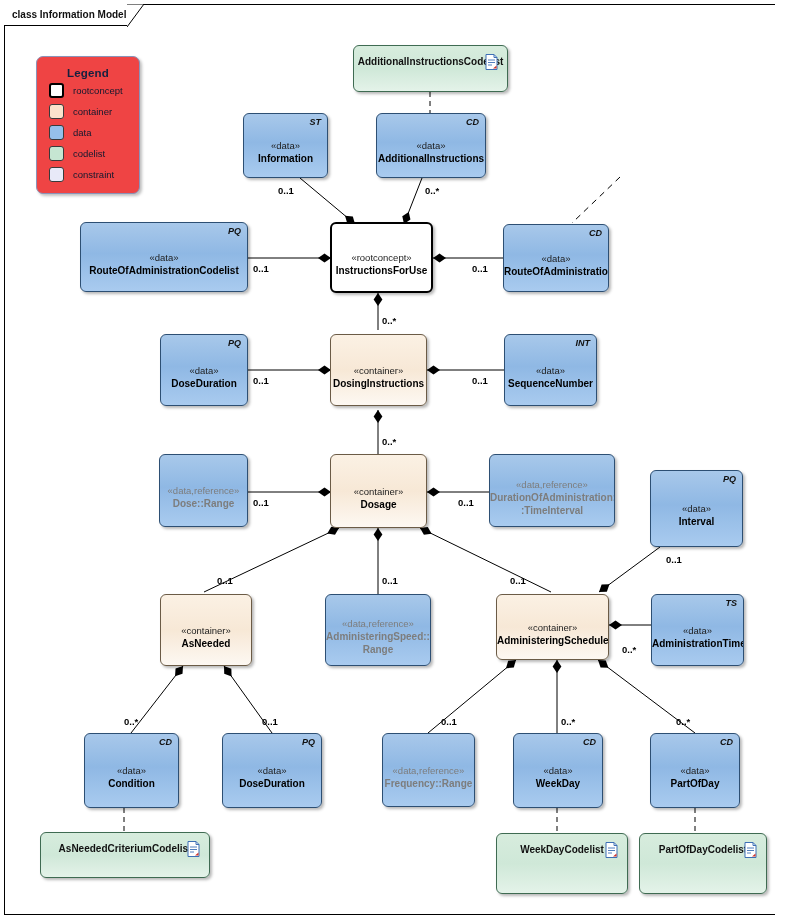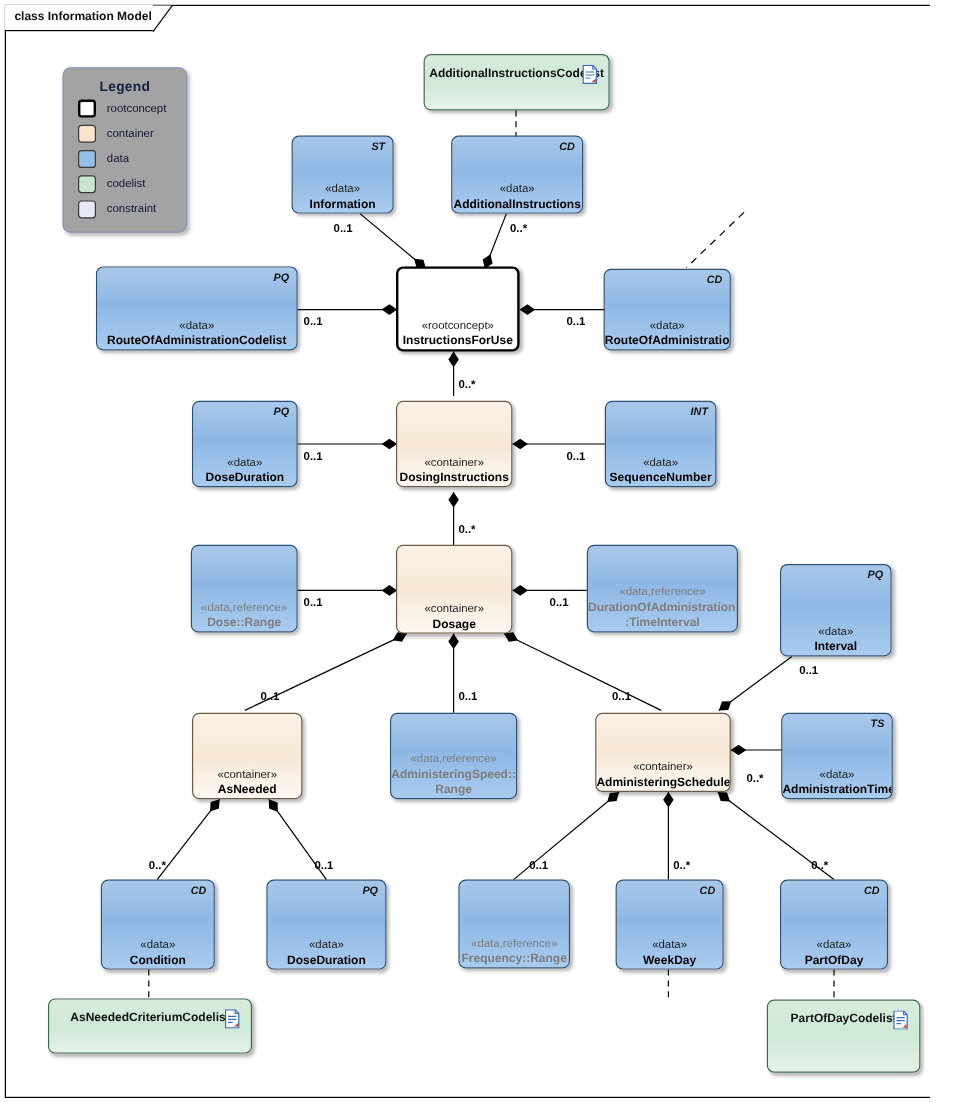--- a/index.html
+++ b/index.html
@@ -45,21 +45,21 @@
 
   
   .node{
     position:absolute;
     box-sizing:border-box;
     border:1px solid #2b2b2b;
     border-radius:6px;
     display:flex;
     flex-direction:column;
     align-items:center;
-    justify-content:flex-end;
+    justify-content:center;
     box-shadow:2px 2px 3px rgba(0,0,0,0.28);
     overflow:hidden;
   }
   .node .stereo{
     font-size:9.5px;color:#1c1c1c;line-height:12px;
     margin-top:0;text-align:center;white-space:nowrap;
   }
   .node .nm{
     font-size:10px;font-weight:bold;color:#000;line-height:13px;
     text-align:center;
@@ -119,26 +119,25 @@
     position:absolute;
     font-size:9.5px;font-weight:bold;color:#000;
     white-space:nowrap;
     line-height:10px;
   }
 
   
   #legend{
     position:absolute;left:36px;top:56px;
     width:104px;height:138px;
-    background:#a3a3a3;
+    background:#ef4444;
     border:1px solid #8a93b8;
     border-radius:7px;
     box-shadow:2px 2px 3px rgba(0,0,0,0.25);
     box-sizing:border-box;
-    margin-left:16px;
   }
   #legend .lg-title{
     text-align:center;
     font-size:11.5px;font-weight:bold;color:#14203f;
     margin-top:10px;
     letter-spacing:.2px;
   }
   #legend .lg-row{
     display:flex;align-items:center;
     margin:2px 0 0 12px;
@@ -433,20 +432,31 @@
     <svg class="doc-icon" viewBox="0 0 13 16">
       <path d="M1,0.5 L9,0.5 L12,3.5 L12,15.5 L1,15.5 Z" fill="#fff" stroke="#3d6fb5" stroke-width="1"></path>
       <path d="M9,0.5 L9,3.5 L12,3.5" fill="none" stroke="#3d6fb5" stroke-width="1"></path>
       <line x1="3" y1="6" x2="10" y2="6" stroke="#3d6fb5" stroke-width="0.9"></line>
       <line x1="3" y1="8.5" x2="10" y2="8.5" stroke="#3d6fb5" stroke-width="0.9"></line>
       <line x1="3" y1="11" x2="7" y2="11" stroke="#3d6fb5" stroke-width="0.9"></line>
       <path d="M8,14.5 L11.5,14.5 L11.5,11.5 Z" fill="#d0342c"></path>
     </svg>
   </div>
 
+  <div class="node n-codelist" style="left:496px;top:833px;width:132px;height:61px;">
+    <span class="cl-label">WeekDayCodelist</span>
+    <svg class="doc-icon" viewBox="0 0 13 16">
+      <path d="M1,0.5 L9,0.5 L12,3.5 L12,15.5 L1,15.5 Z" fill="#fff" stroke="#3d6fb5" stroke-width="1"></path>
+      <path d="M9,0.5 L9,3.5 L12,3.5" fill="none" stroke="#3d6fb5" stroke-width="1"></path>
+      <line x1="3" y1="6" x2="10" y2="6" stroke="#3d6fb5" stroke-width="0.9"></line>
+      <line x1="3" y1="8.5" x2="10" y2="8.5" stroke="#3d6fb5" stroke-width="0.9"></line>
+      <line x1="3" y1="11" x2="7" y2="11" stroke="#3d6fb5" stroke-width="0.9"></line>
+      <path d="M8,14.5 L11.5,14.5 L11.5,11.5 Z" fill="#d0342c"></path>
+    </svg>
+  </div>
 
   <div class="node n-codelist" style="left:639px;top:833px;width:128px;height:61px;">
     <span class="cl-label">PartOfDayCodelist</span>
     <svg class="doc-icon" viewBox="0 0 13 16">
       <path d="M1,0.5 L9,0.5 L12,3.5 L12,15.5 L1,15.5 Z" fill="#fff" stroke="#3d6fb5" stroke-width="1"></path>
       <path d="M9,0.5 L9,3.5 L12,3.5" fill="none" stroke="#3d6fb5" stroke-width="1"></path>
       <line x1="3" y1="6" x2="10" y2="6" stroke="#3d6fb5" stroke-width="0.9"></line>
       <line x1="3" y1="8.5" x2="10" y2="8.5" stroke="#3d6fb5" stroke-width="0.9"></line>
       <line x1="3" y1="11" x2="7" y2="11" stroke="#3d6fb5" stroke-width="0.9"></line>
       <path d="M8,14.5 L11.5,14.5 L11.5,11.5 Z" fill="#d0342c"></path>

